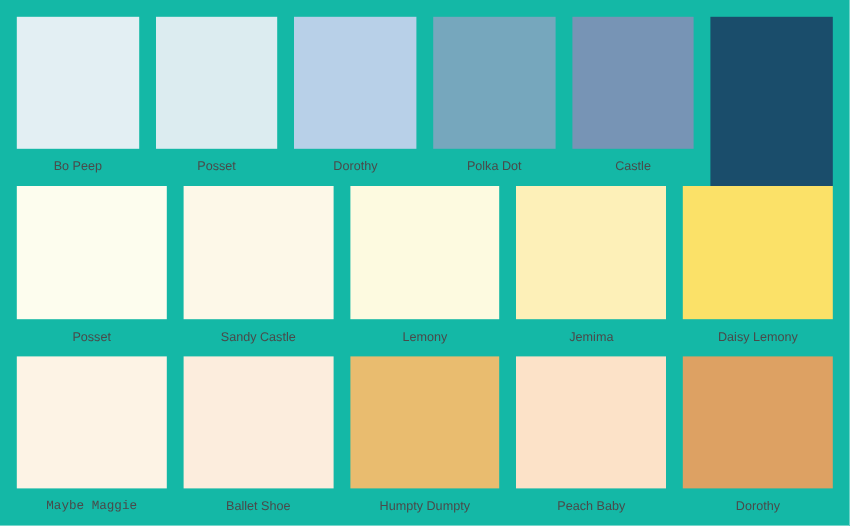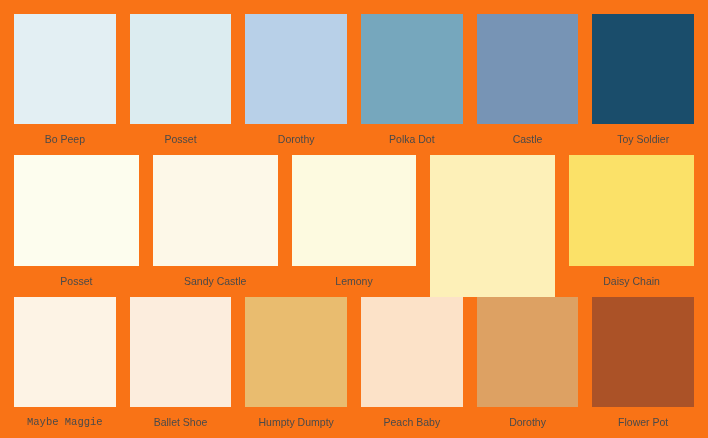--- a/index.html
+++ b/index.html
@@ -53,21 +53,21 @@
     line-height: 12px;
     padding: 9px 0 10px 0;
     white-space: nowrap;
     overflow: hidden;
     text-overflow: ellipsis;
   }
 </style>
 </head>
 <body>
 
-<div id="palette-grid" style="background: #f97316;">
+<div id="palette-grid" style="background: #14b8a6;">
     <div class="swatch-row">
       <div class="swatch-cell">
         <div class="swatch-chip" style="background-color: rgb(227, 239, 243);"></div>
         <div class="swatch-label" style="color: rgb(74, 74, 74);">Bo Peep</div>
       </div>
       <div class="swatch-cell">
         <div class="swatch-chip" style="background-color: rgb(220, 236, 240);"></div>
         <div class="swatch-label" style="color: rgb(74, 74, 74);">Posset</div>
       </div>
       <div class="swatch-cell">
@@ -77,42 +77,42 @@
       <div class="swatch-cell">
         <div class="swatch-chip" style="background-color: rgb(118, 167, 189);"></div>
         <div class="swatch-label" style="color: rgb(74, 74, 74);">Polka Dot</div>
       </div>
       <div class="swatch-cell">
         <div class="swatch-chip" style="background-color: rgb(119, 148, 181);"></div>
         <div class="swatch-label" style="color: rgb(74, 74, 74);">Castle</div>
       </div>
       <div class="swatch-cell">
         <div class="swatch-chip" style="background-color: rgb(26, 77, 107);"></div>
-        <div class="swatch-label" style="color: rgb(74, 74, 74);">Toy Soldier</div>
       </div>
     </div>
     <div class="swatch-row">
       <div class="swatch-cell">
         <div class="swatch-chip" style="background-color: rgb(253, 253, 238);"></div>
         <div class="swatch-label" style="color: rgb(74, 74, 74);">Posset</div>
       </div>
       <div class="swatch-cell">
         <div class="swatch-chip" style="background-color: rgb(253, 248, 232);"></div>
         <div class="swatch-label" style="color: rgb(74, 74, 74);">Sandy Castle</div>
       </div>
       <div class="swatch-cell">
         <div class="swatch-chip" style="background-color: rgb(253, 250, 224);"></div>
         <div class="swatch-label" style="color: rgb(74, 74, 74);">Lemony</div>
       </div>
       <div class="swatch-cell">
         <div class="swatch-chip" style="background-color: rgb(253, 240, 184);"></div>
+        <div class="swatch-label" style="color: rgb(74, 74, 74);">Jemima</div>
       </div>
       <div class="swatch-cell">
         <div class="swatch-chip" style="background-color: rgb(251, 225, 104);"></div>
-        <div class="swatch-label" style="color: rgb(74, 74, 74);">Daisy Chain</div>
+        <div class="swatch-label" style="color: rgb(74, 74, 74);">Daisy Lemony</div>
       </div>
     </div>
     <div class="swatch-row">
       <div class="swatch-cell">
         <div class="swatch-chip" style="background-color: rgb(253, 243, 229);"></div>
         <div class="swatch-label" style="color: rgb(74, 74, 74); font-family: Liberation Mono, monospace;">Maybe Maggie</div>
       </div>
       <div class="swatch-cell">
         <div class="swatch-chip" style="background-color: rgb(252, 237, 221);"></div>
         <div class="swatch-label" style="color: rgb(74, 74, 74);">Ballet Shoe</div>
@@ -122,18 +122,14 @@
         <div class="swatch-label" style="color: rgb(74, 74, 74);">Humpty Dumpty</div>
       </div>
       <div class="swatch-cell">
         <div class="swatch-chip" style="background-color: rgb(252, 226, 200);"></div>
         <div class="swatch-label" style="color: rgb(74, 74, 74);">Peach Baby</div>
       </div>
       <div class="swatch-cell">
         <div class="swatch-chip" style="background-color: rgb(221, 161, 99);"></div>
         <div class="swatch-label" style="color: rgb(74, 74, 74);">Dorothy</div>
       </div>
-      <div class="swatch-cell">
-        <div class="swatch-chip" style="background-color: rgb(171, 82, 39);"></div>
-        <div class="swatch-label" style="color: rgb(74, 74, 74);">Flower Pot</div>
-      </div>
     </div>
   </div>
 
 </body></html>

